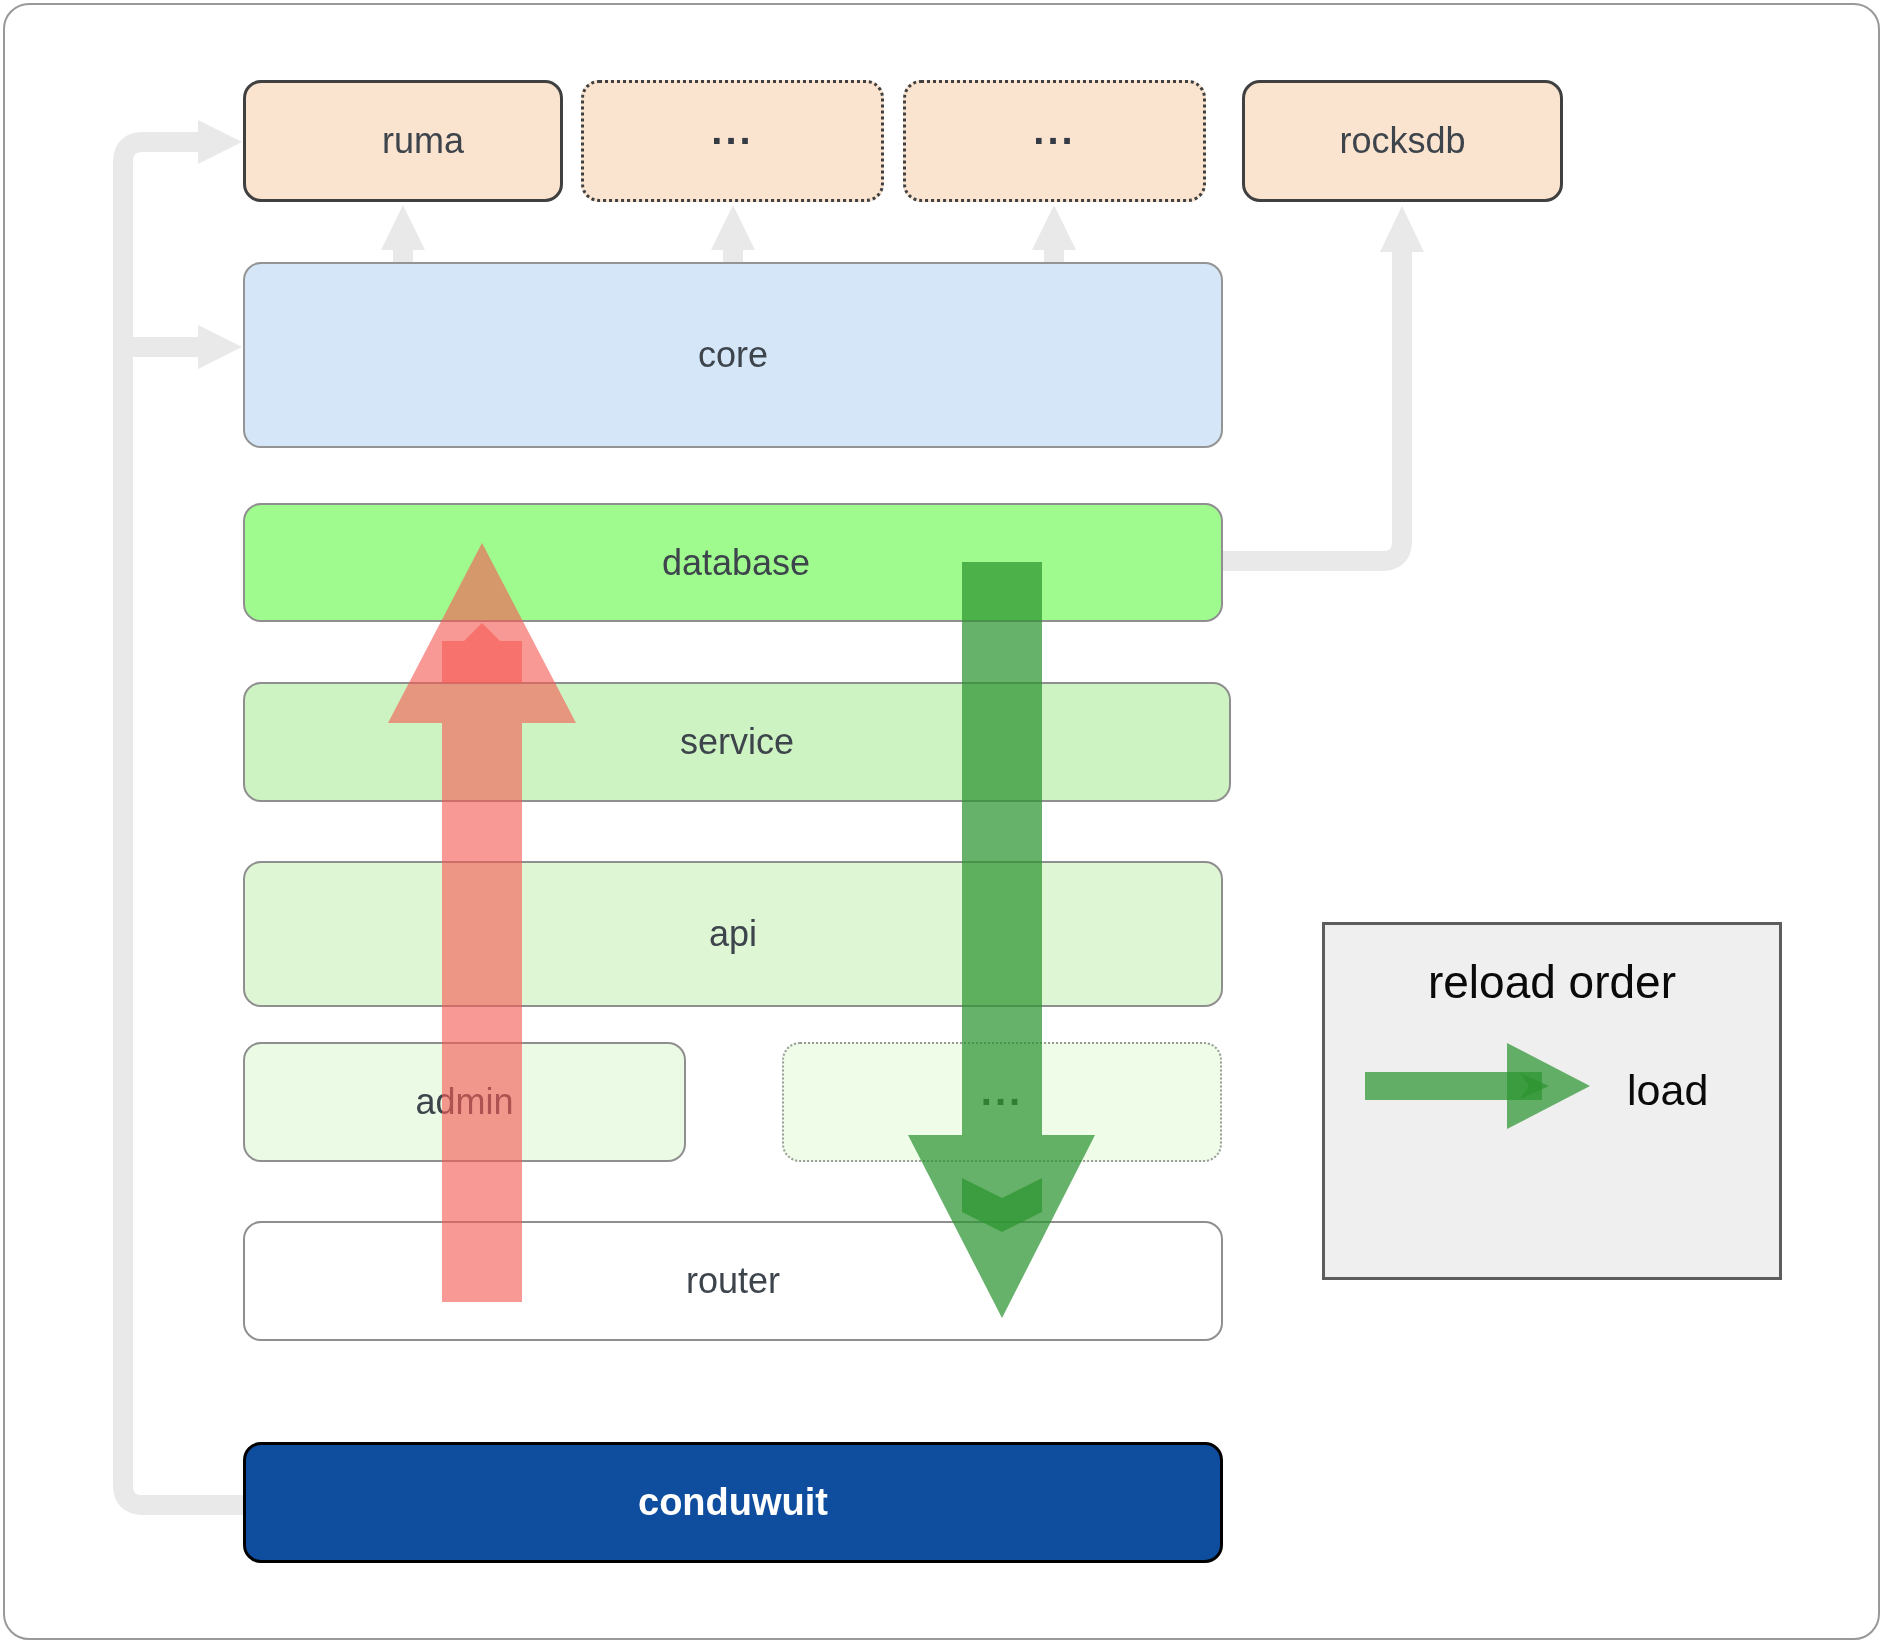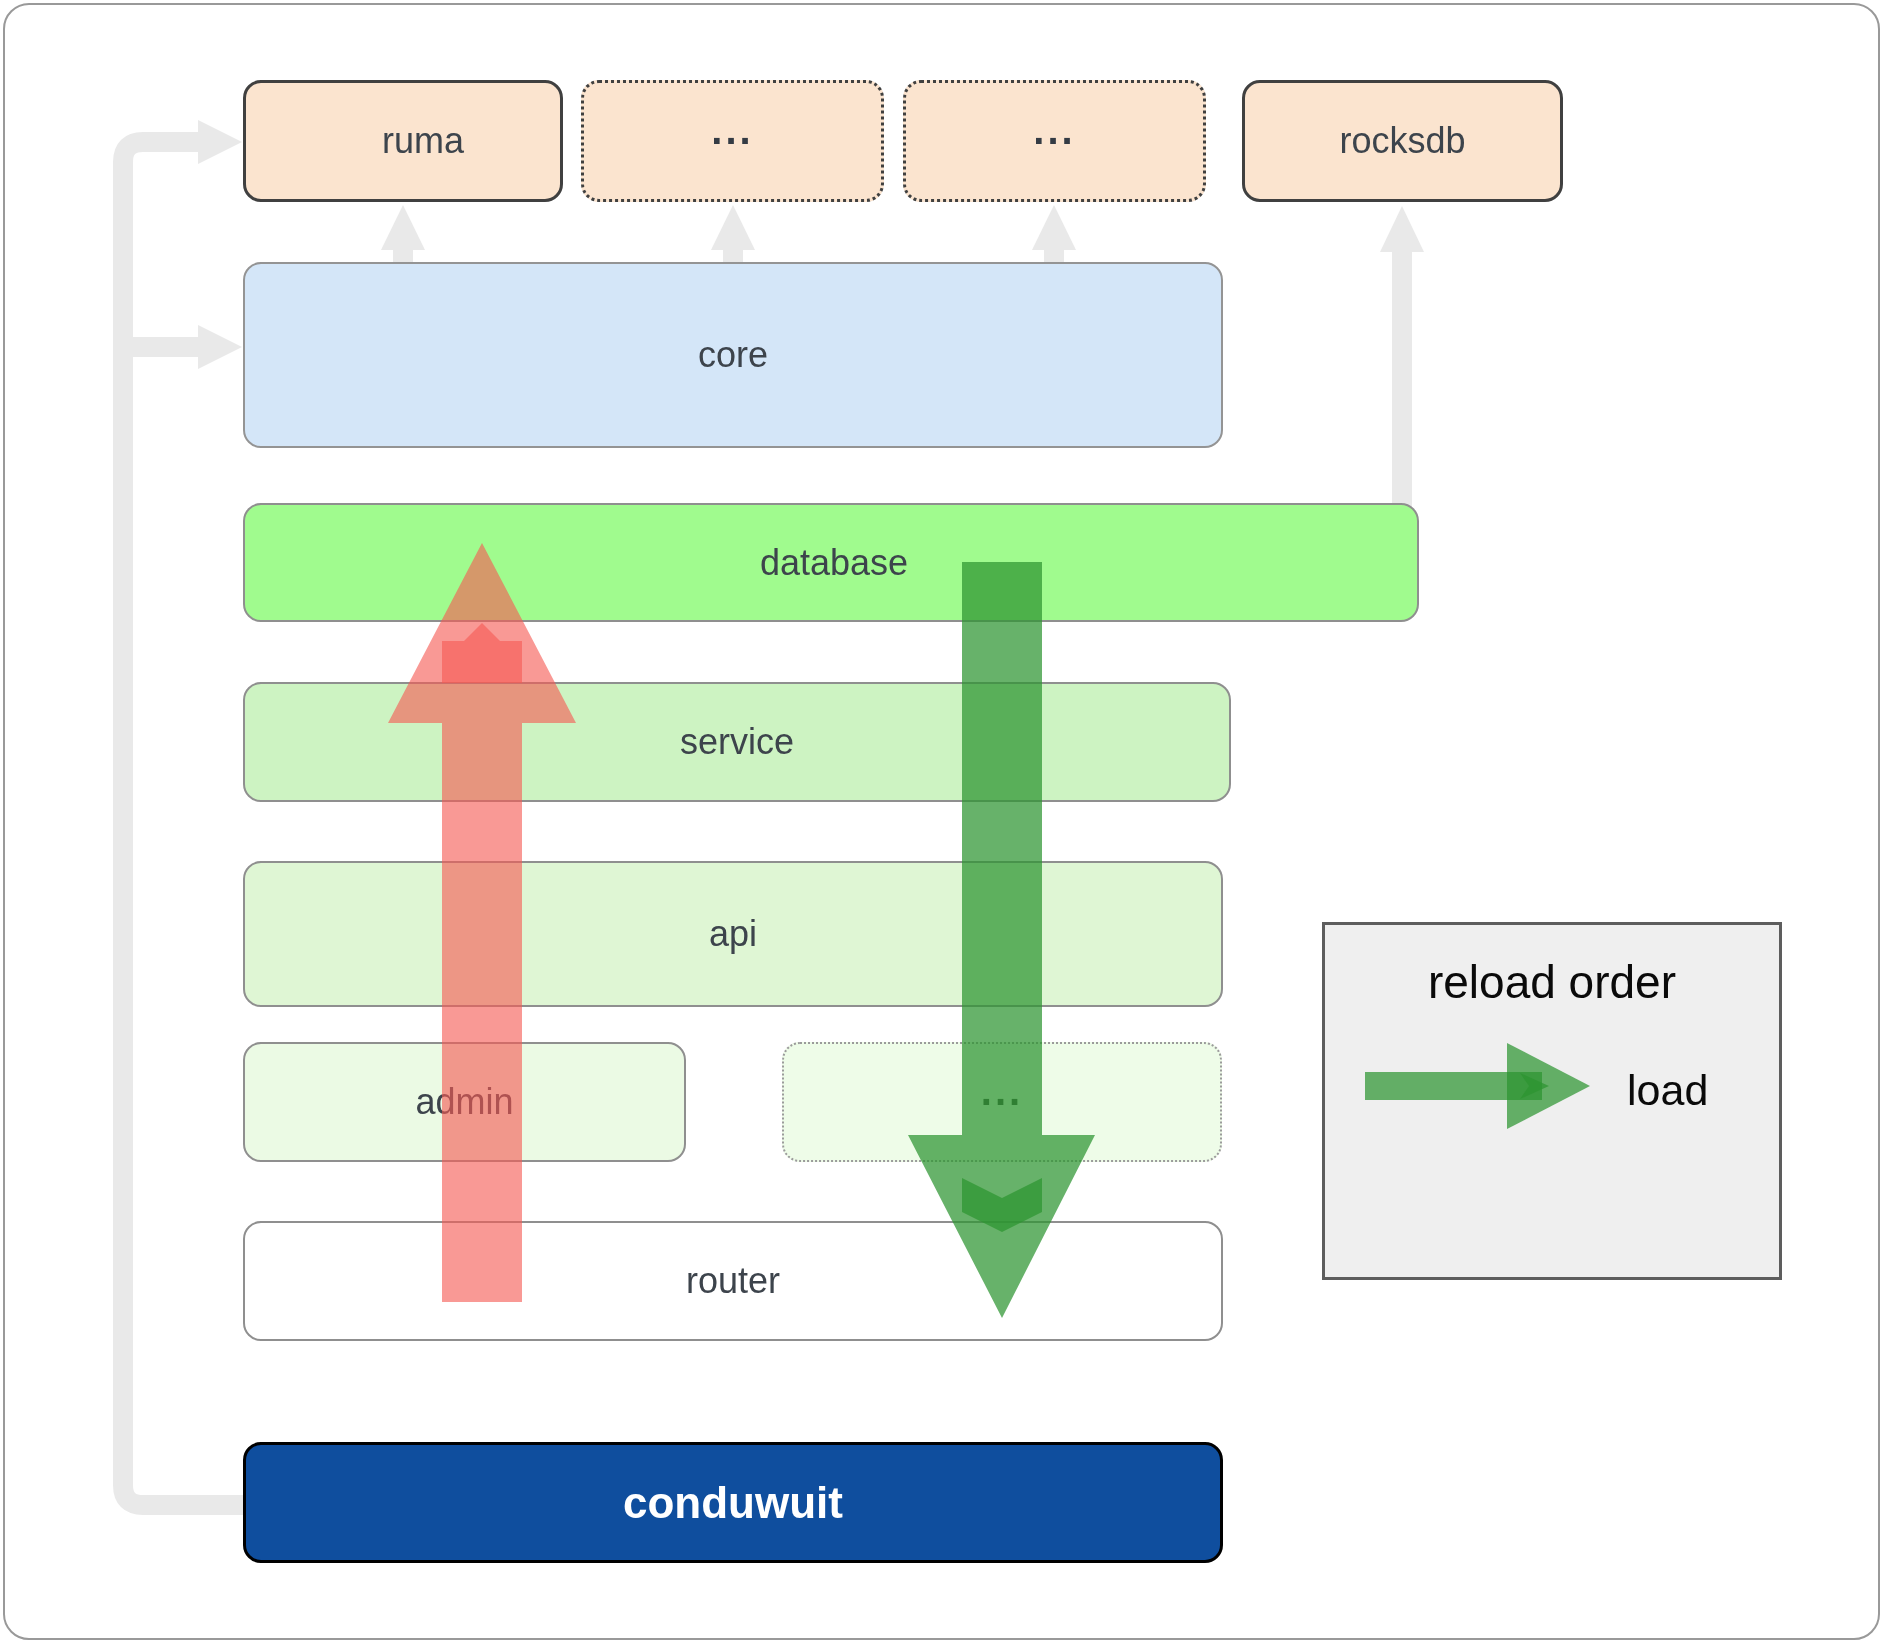--- a/index.html
+++ b/index.html
@@ -21,21 +21,21 @@
   .peach{background:#fbe4cf;border:3px solid #404040;}
   .peach.dotted{border:3px dotted #404040;}
   .ell{font-weight:bold;letter-spacing:3px;transform:translateY(-11px);font-size:40px;color:#343b44;}
   .core{background:#d4e6f8;border:2px solid #949494;}
   .database{background:#a0fb8e;border:2px solid #8f8f8f;}
   .service{background:#cdf3c2;border:2px solid #8f8f8f;}
   .api{background:#dff6d4;border:2px solid #8f8f8f;}
   .admin{background:#ebfae4;border:2px solid #8f8f8f;}
   .middots{background:#eefce8;border:2px dotted #9b9b9b;}
   .router{background:#ffffff;border:2px solid #8f8f8f;}
-  .conduwuit{background:#0f4e9e;border:3px solid #000000;color:#ffffff;font-size:44px;font-weight:600;}
+  .conduwuit{background:#0f4e9e;border:3px solid #000000;color:#ffffff;font-size:38px;font-weight:600;}
   .legend{
     position:absolute;left:1322px;top:922px;width:460px;height:358px;
     background:#efefef;border:3px solid #5d5d5d;box-sizing:border-box;text-decoration:underline;
   }
   .legend-title{
     position:absolute;left:0;top:30px;width:100%;text-align:center;
     font-size:46px;color:#0a0a0a;
   }
   .legend-row{position:absolute;left:40px;width:400px;height:86px;}
   .legend-row.load{top:118px;}
@@ -85,21 +85,21 @@
     <span class="ell">...</span>
   </div>
   <div class="node peach" style="left:1242px;top:80px;width:321px;height:122px;">
     <span>rocksdb</span>
   </div>
 
   <div class="node core" style="left:243px;top:262px;width:980px;height:186px;">
     <span>core</span>
   </div>
 
-  <div class="node database" style="left:243px;top:503px;width:1176px;height:119px;padding-left:6px;">
+  <div class="node database" style="left:243px;top:503px;width:980px;height:119px;padding-left:6px;">
     <span>database</span>
   </div>
 
   <div class="node service" style="left:243px;top:682px;width:988px;height:120px;">
     <span>service</span>
   </div>
 
   <div class="node api" style="left:243px;top:861px;width:980px;height:146px;">
     <span>api</span>
   </div>

